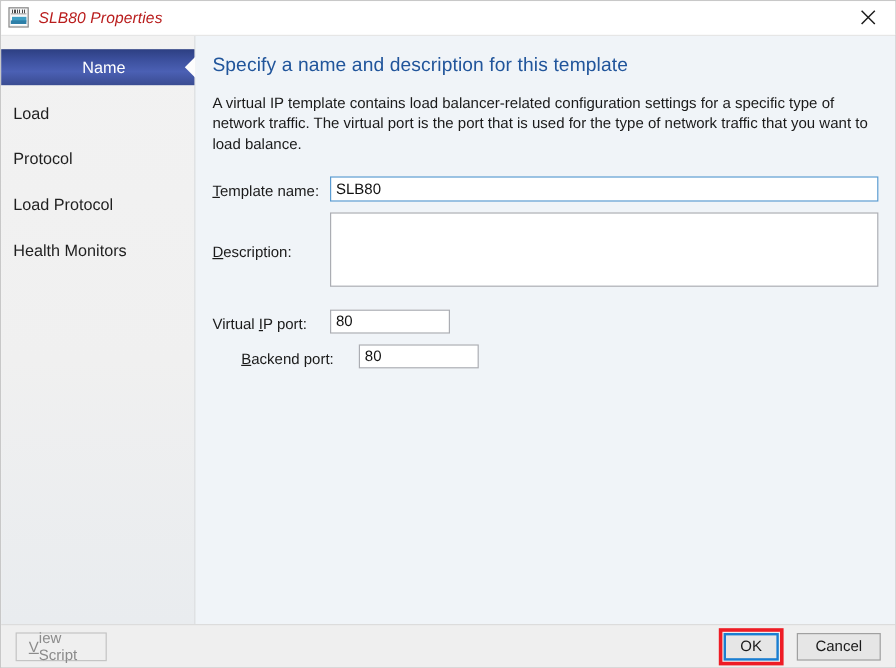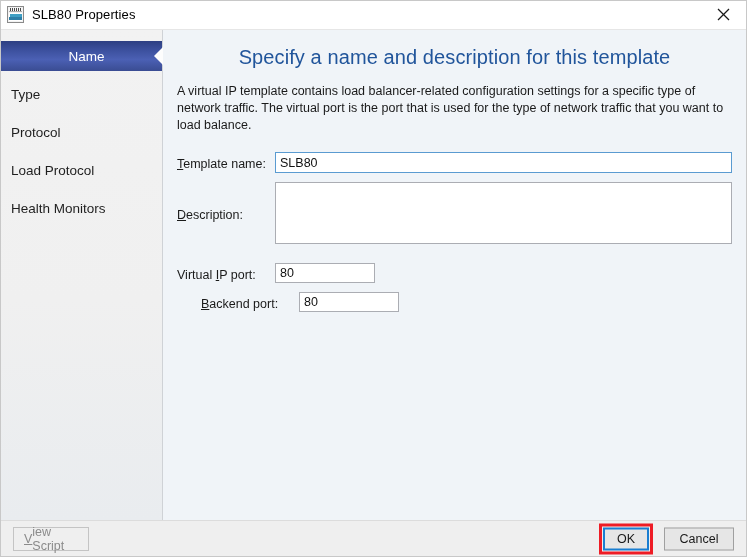--- a/index.html
+++ b/index.html
@@ -53,22 +53,23 @@
   #app-icon .ico-bar {
     position: absolute; left: 2px; top: 7px; width: 12px; height: 4px;
     background: #3f9fc4;
   }
   #app-icon .ico-bar2 {
     position: absolute; left: 1px; bottom: 2px; right: 1px; height: 3px;
     background: #2e7fa8;
   }
   #title-text {
     font-size: 13px;
-    color: #000000;
+    color: #b91c1c;
     letter-spacing: 0.1px;
+    font-style: italic;
   }
   #close-btn {
     position: absolute;
     right: 0; top: 0;
     width: 45px; height: 27px;
     display: flex; align-items: center; justify-content: center;
     cursor: default;
   }
   #close-btn svg { display: block; }
 
@@ -119,26 +120,25 @@
 
   
   #content {
     flex: 1;
     background: #f0f4f8;
     padding: 16px 14px 0 14px;
     position: relative;
     min-width: 0;
   }
   #page-heading {
-    font-size: 20px;
+    font-size: 16px;
     color: #21559b;
     margin: 0 0 14px 0;
     font-weight: normal;
     letter-spacing: 0.1px;
-    text-align: center;
   }
   #page-desc {
     font-size: 12.5px;
     color: #1a1a1a;
     line-height: 17px;
     margin: 0 0 18px 0;
     max-width: 566px;
   }
 
   .frow {
@@ -264,21 +264,21 @@
   </div>
 
   <div id="body-wrap">
 
     <div id="sidebar">
       <div class="nav-item selected">
         <span>Name</span>
         <span class="notch"></span>
       </div>
       <div class="nav-item">
-        <span>Type</span>
+        <span>Load</span>
       </div>
       <div class="nav-item">
         <span>Protocol</span>
       </div>
       <div class="nav-item">
         <span>Load Protocol</span>
       </div>
       <div class="nav-item">
         <span>Health Monitors</span>
       </div>

